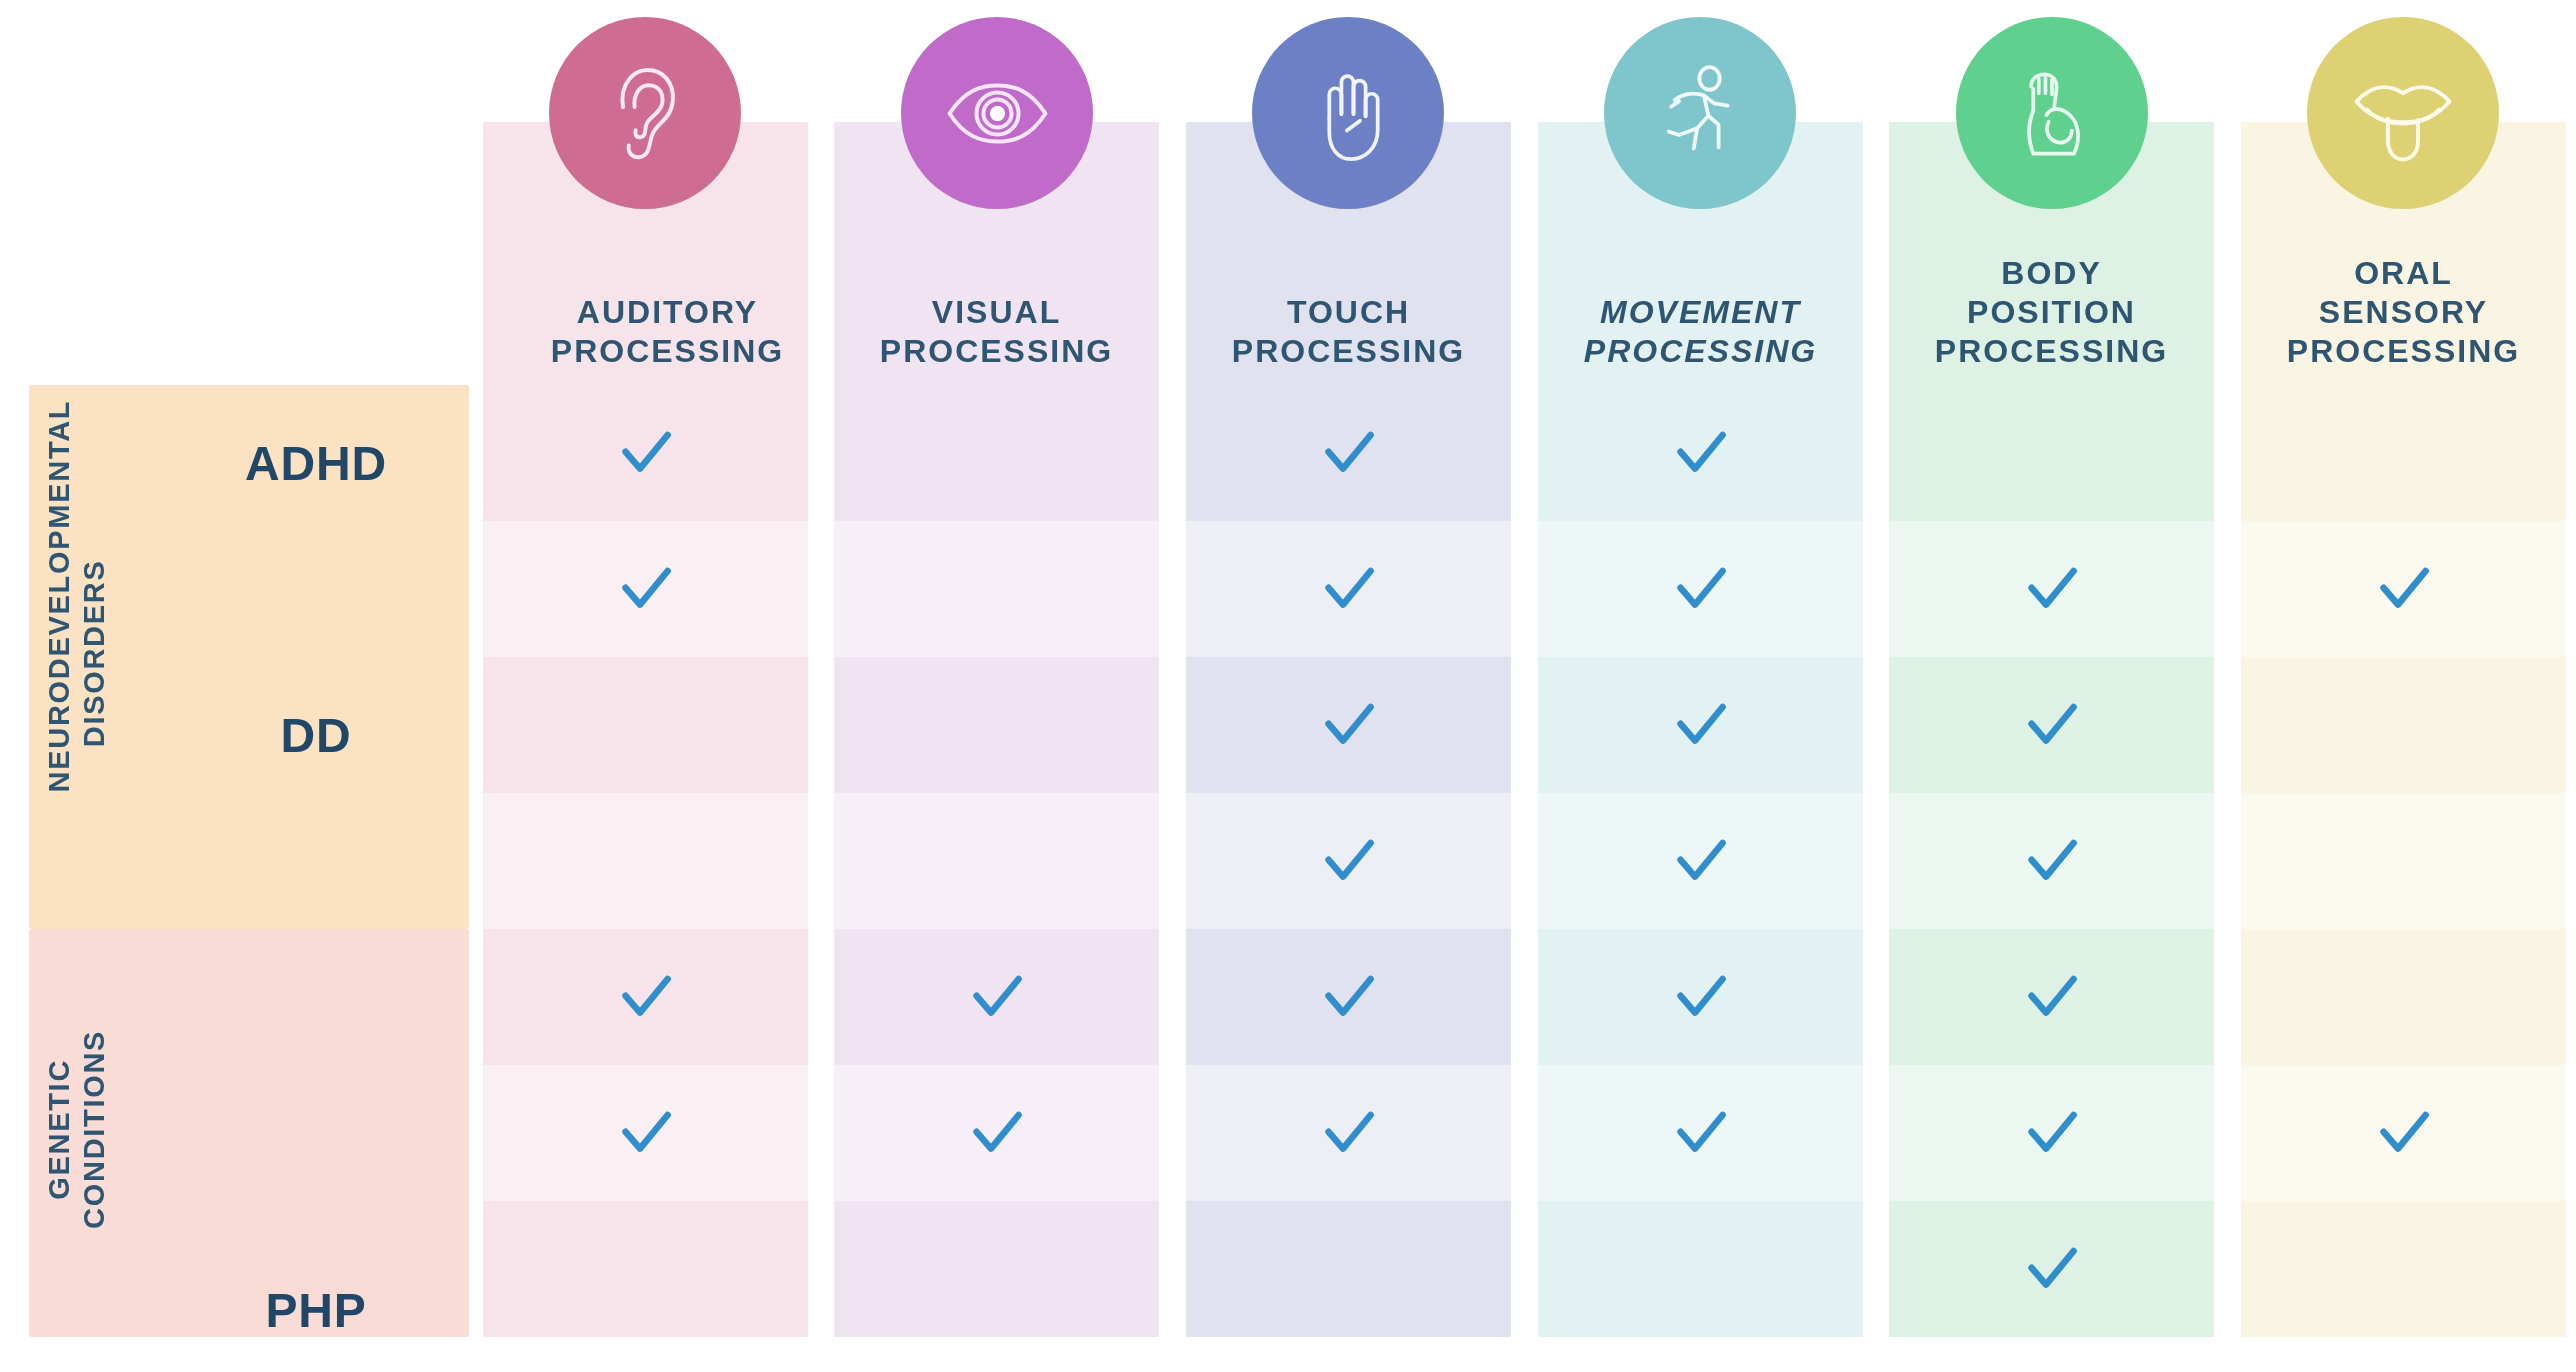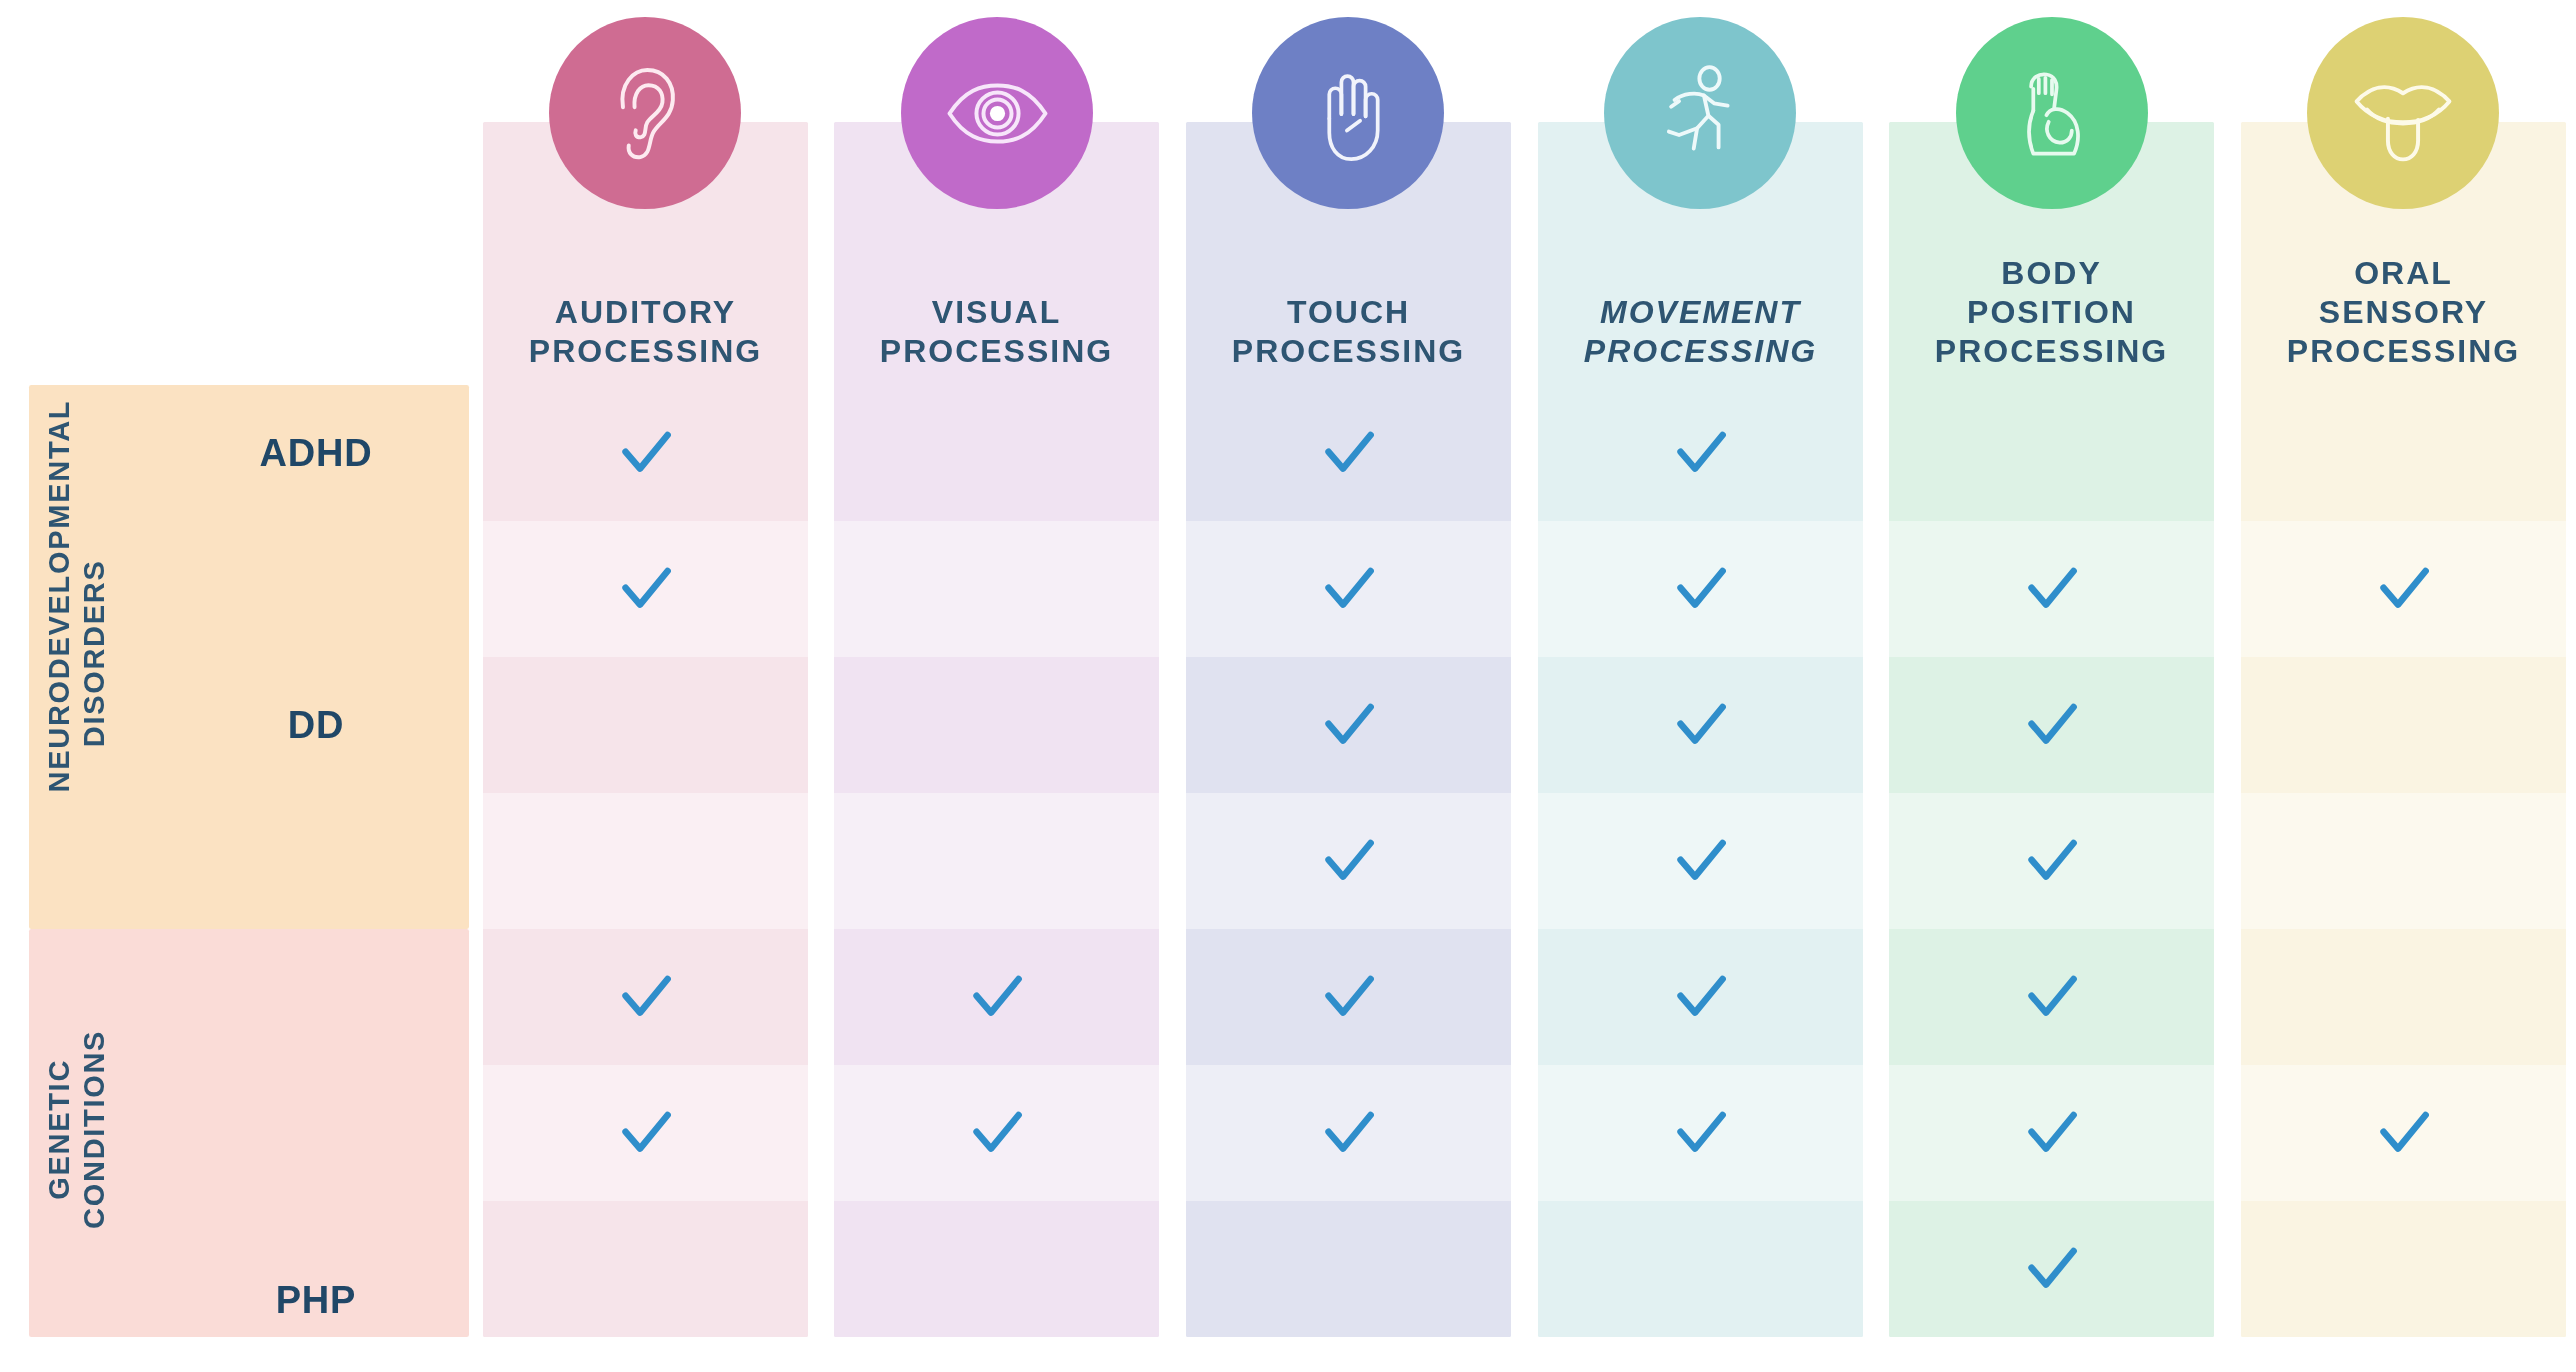--- a/index.html
+++ b/index.html
@@ -88,24 +88,25 @@
 
   
   .row-label{
     position:absolute;
     left:162px;
     width:308px;
     display:flex;
     align-items:center;
     justify-content:center;
     color:#204767;
-    font-size:38px;
+    font-size:48px;
     font-weight:bold;
     letter-spacing:0.8px;
     z-index:5;
+    margin-top:10px;
   }
 
   
   .cell{
     position:absolute;
     width:325px;
     display:flex;
     align-items:center;
     justify-content:center;
     z-index:5;
@@ -121,21 +122,21 @@
     stroke-width:11;
     stroke-linecap:round;
     stroke-linejoin:round;
   }
 </style>
 </head>
 <body>
 
 <div id="matrix">
     <div class="col-band" style="left: 483px; background: rgb(246, 228, 234);"></div>
-    <div class="col-head" style="left: 483px; align-items: flex-end;">
+    <div class="col-head" style="left: 505px; align-items: flex-end;">
       <div class="col-head-label">AUDITORY
 PROCESSING</div>
     </div>
     <div class="icon-badge" style="left: 549px; background: rgb(207, 108, 146);">
       <svg width="116" height="116" viewBox="0 0 100 100">
      <g fill="none" stroke="#fdeaf0" stroke-width="3.4" stroke-linecap="round" stroke-linejoin="round">
        <path d="M31 45 C28 25, 40 13, 52 13 C66 13, 75 24, 74 39 C73 54, 62 58, 57 67 C53 75, 55 86, 46 88 C39 89, 35 84, 36 78"></path>
        <path d="M41 45 C40 33, 46 26, 53 26 C62 26, 66 33, 65 41 C64 49, 56 52, 52 58 C49 63, 52 70, 46 71 C42 71, 41 68, 42 65"></path>
      </g>
       </svg>

